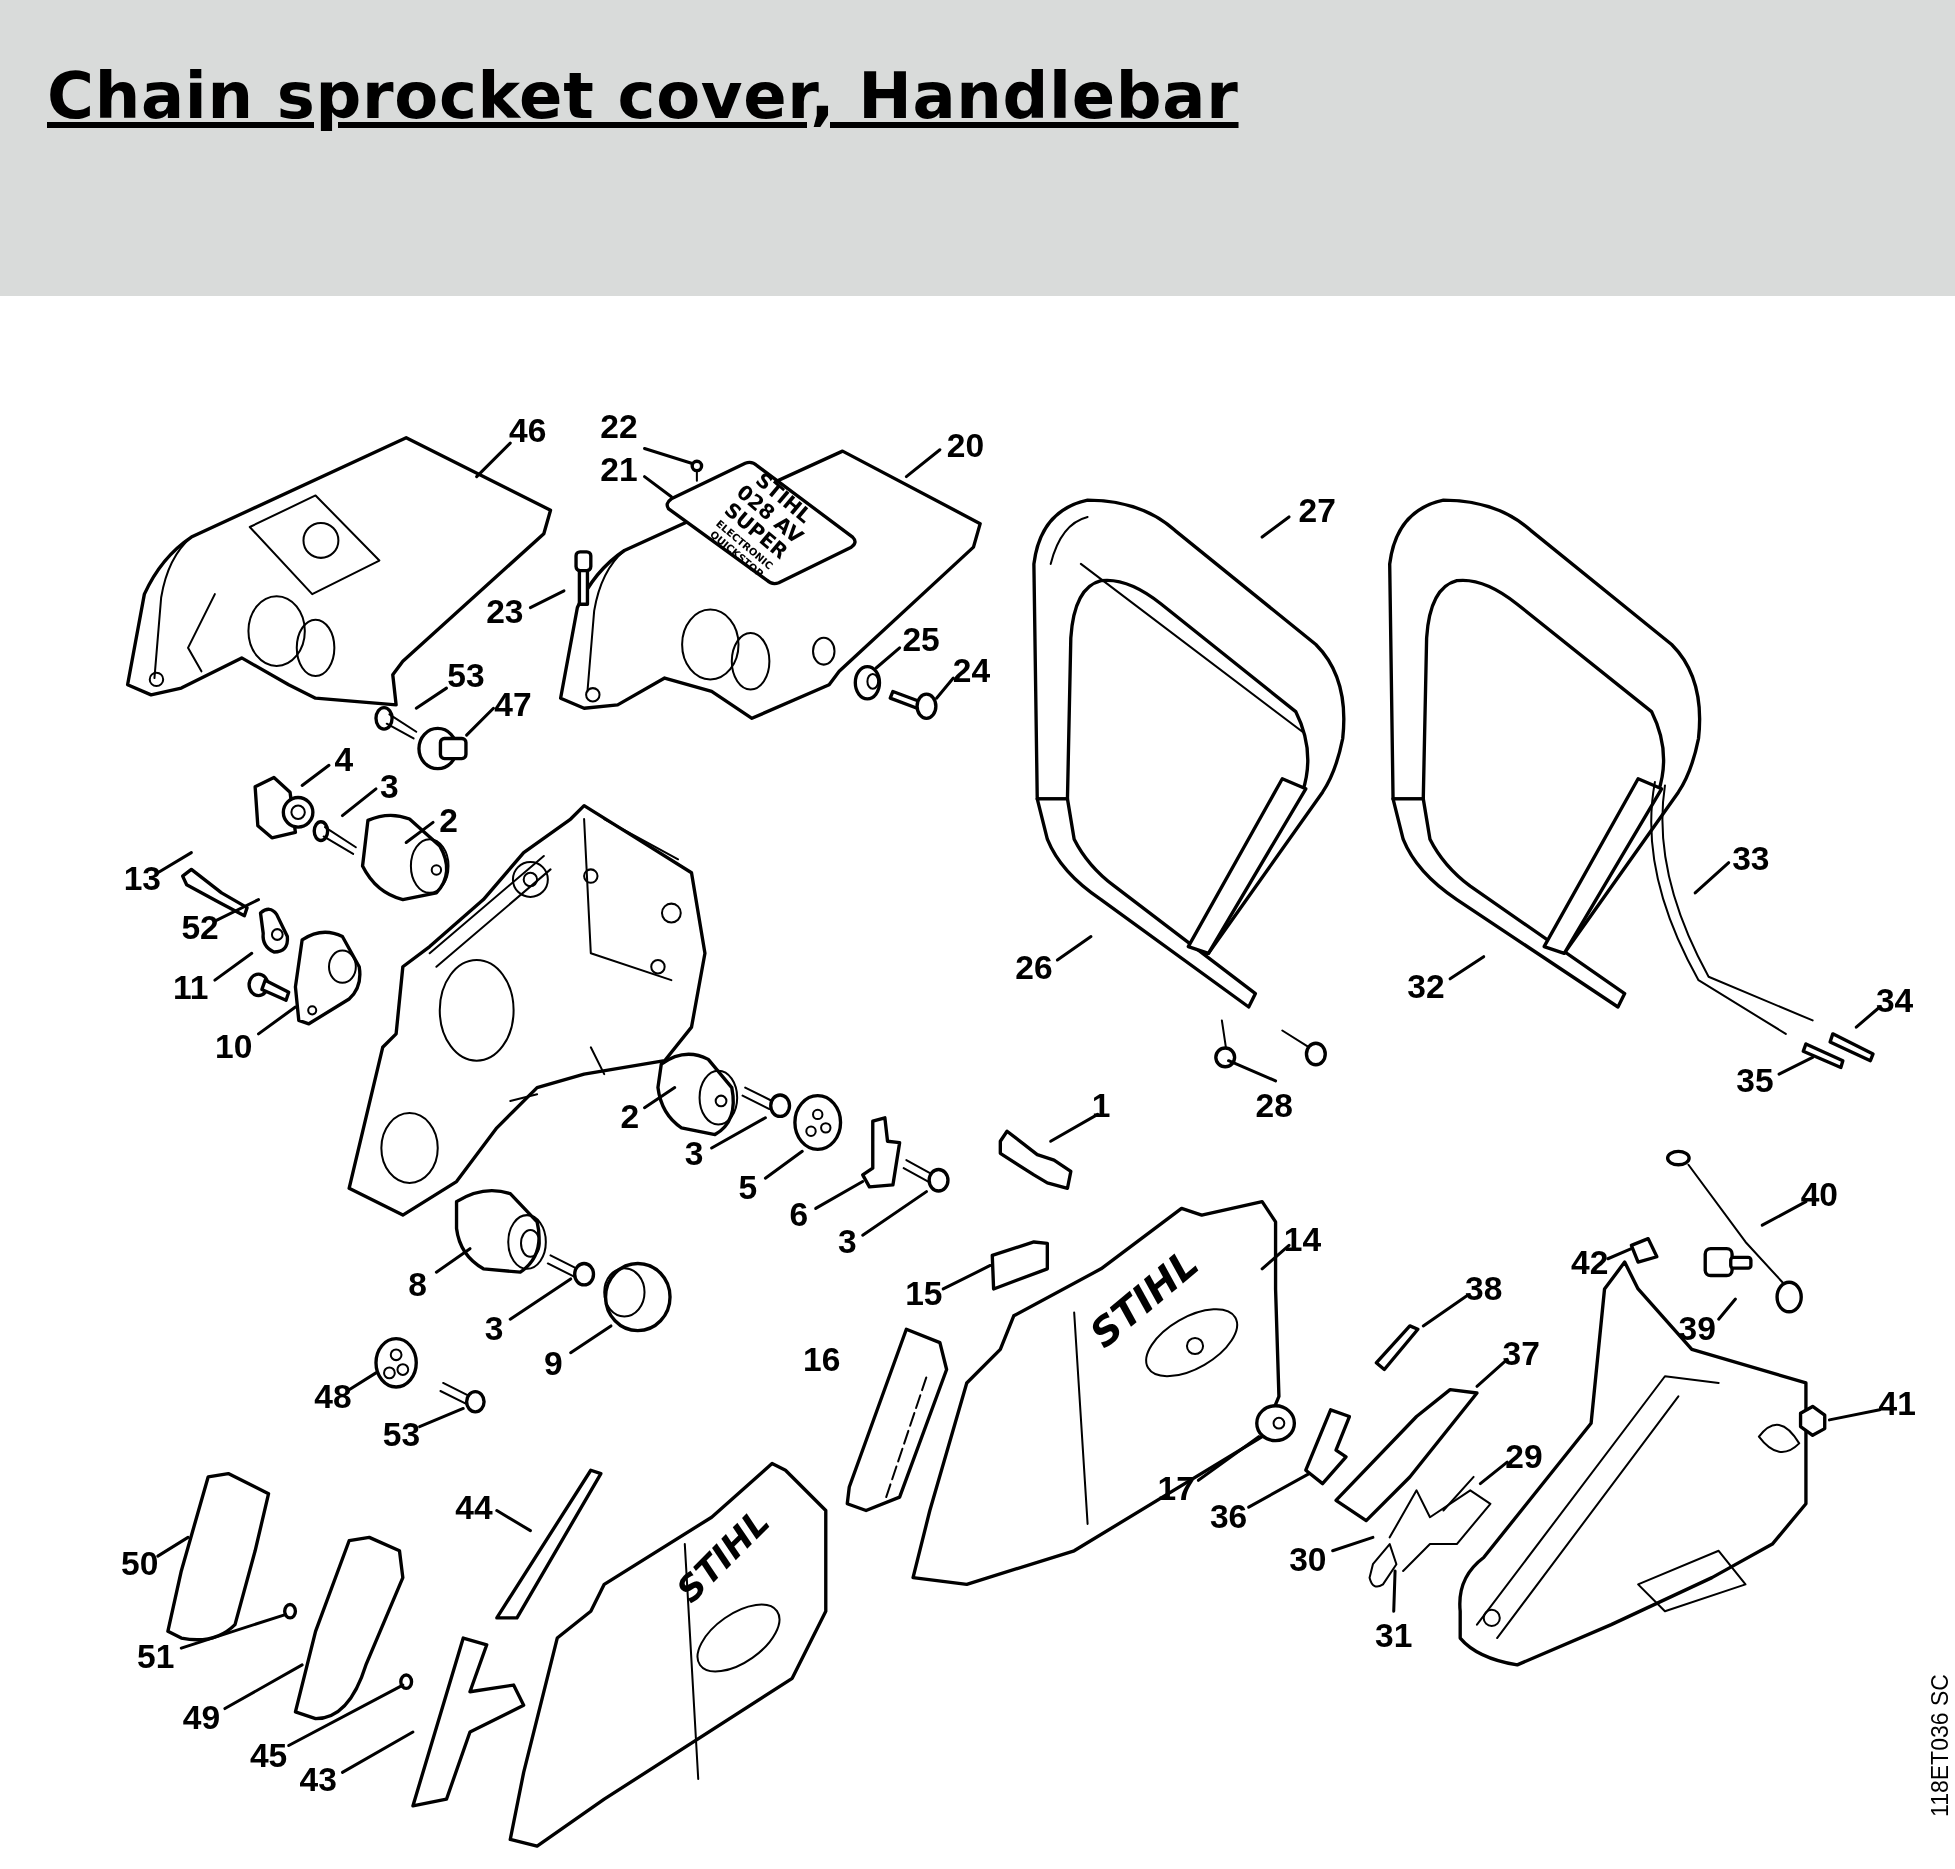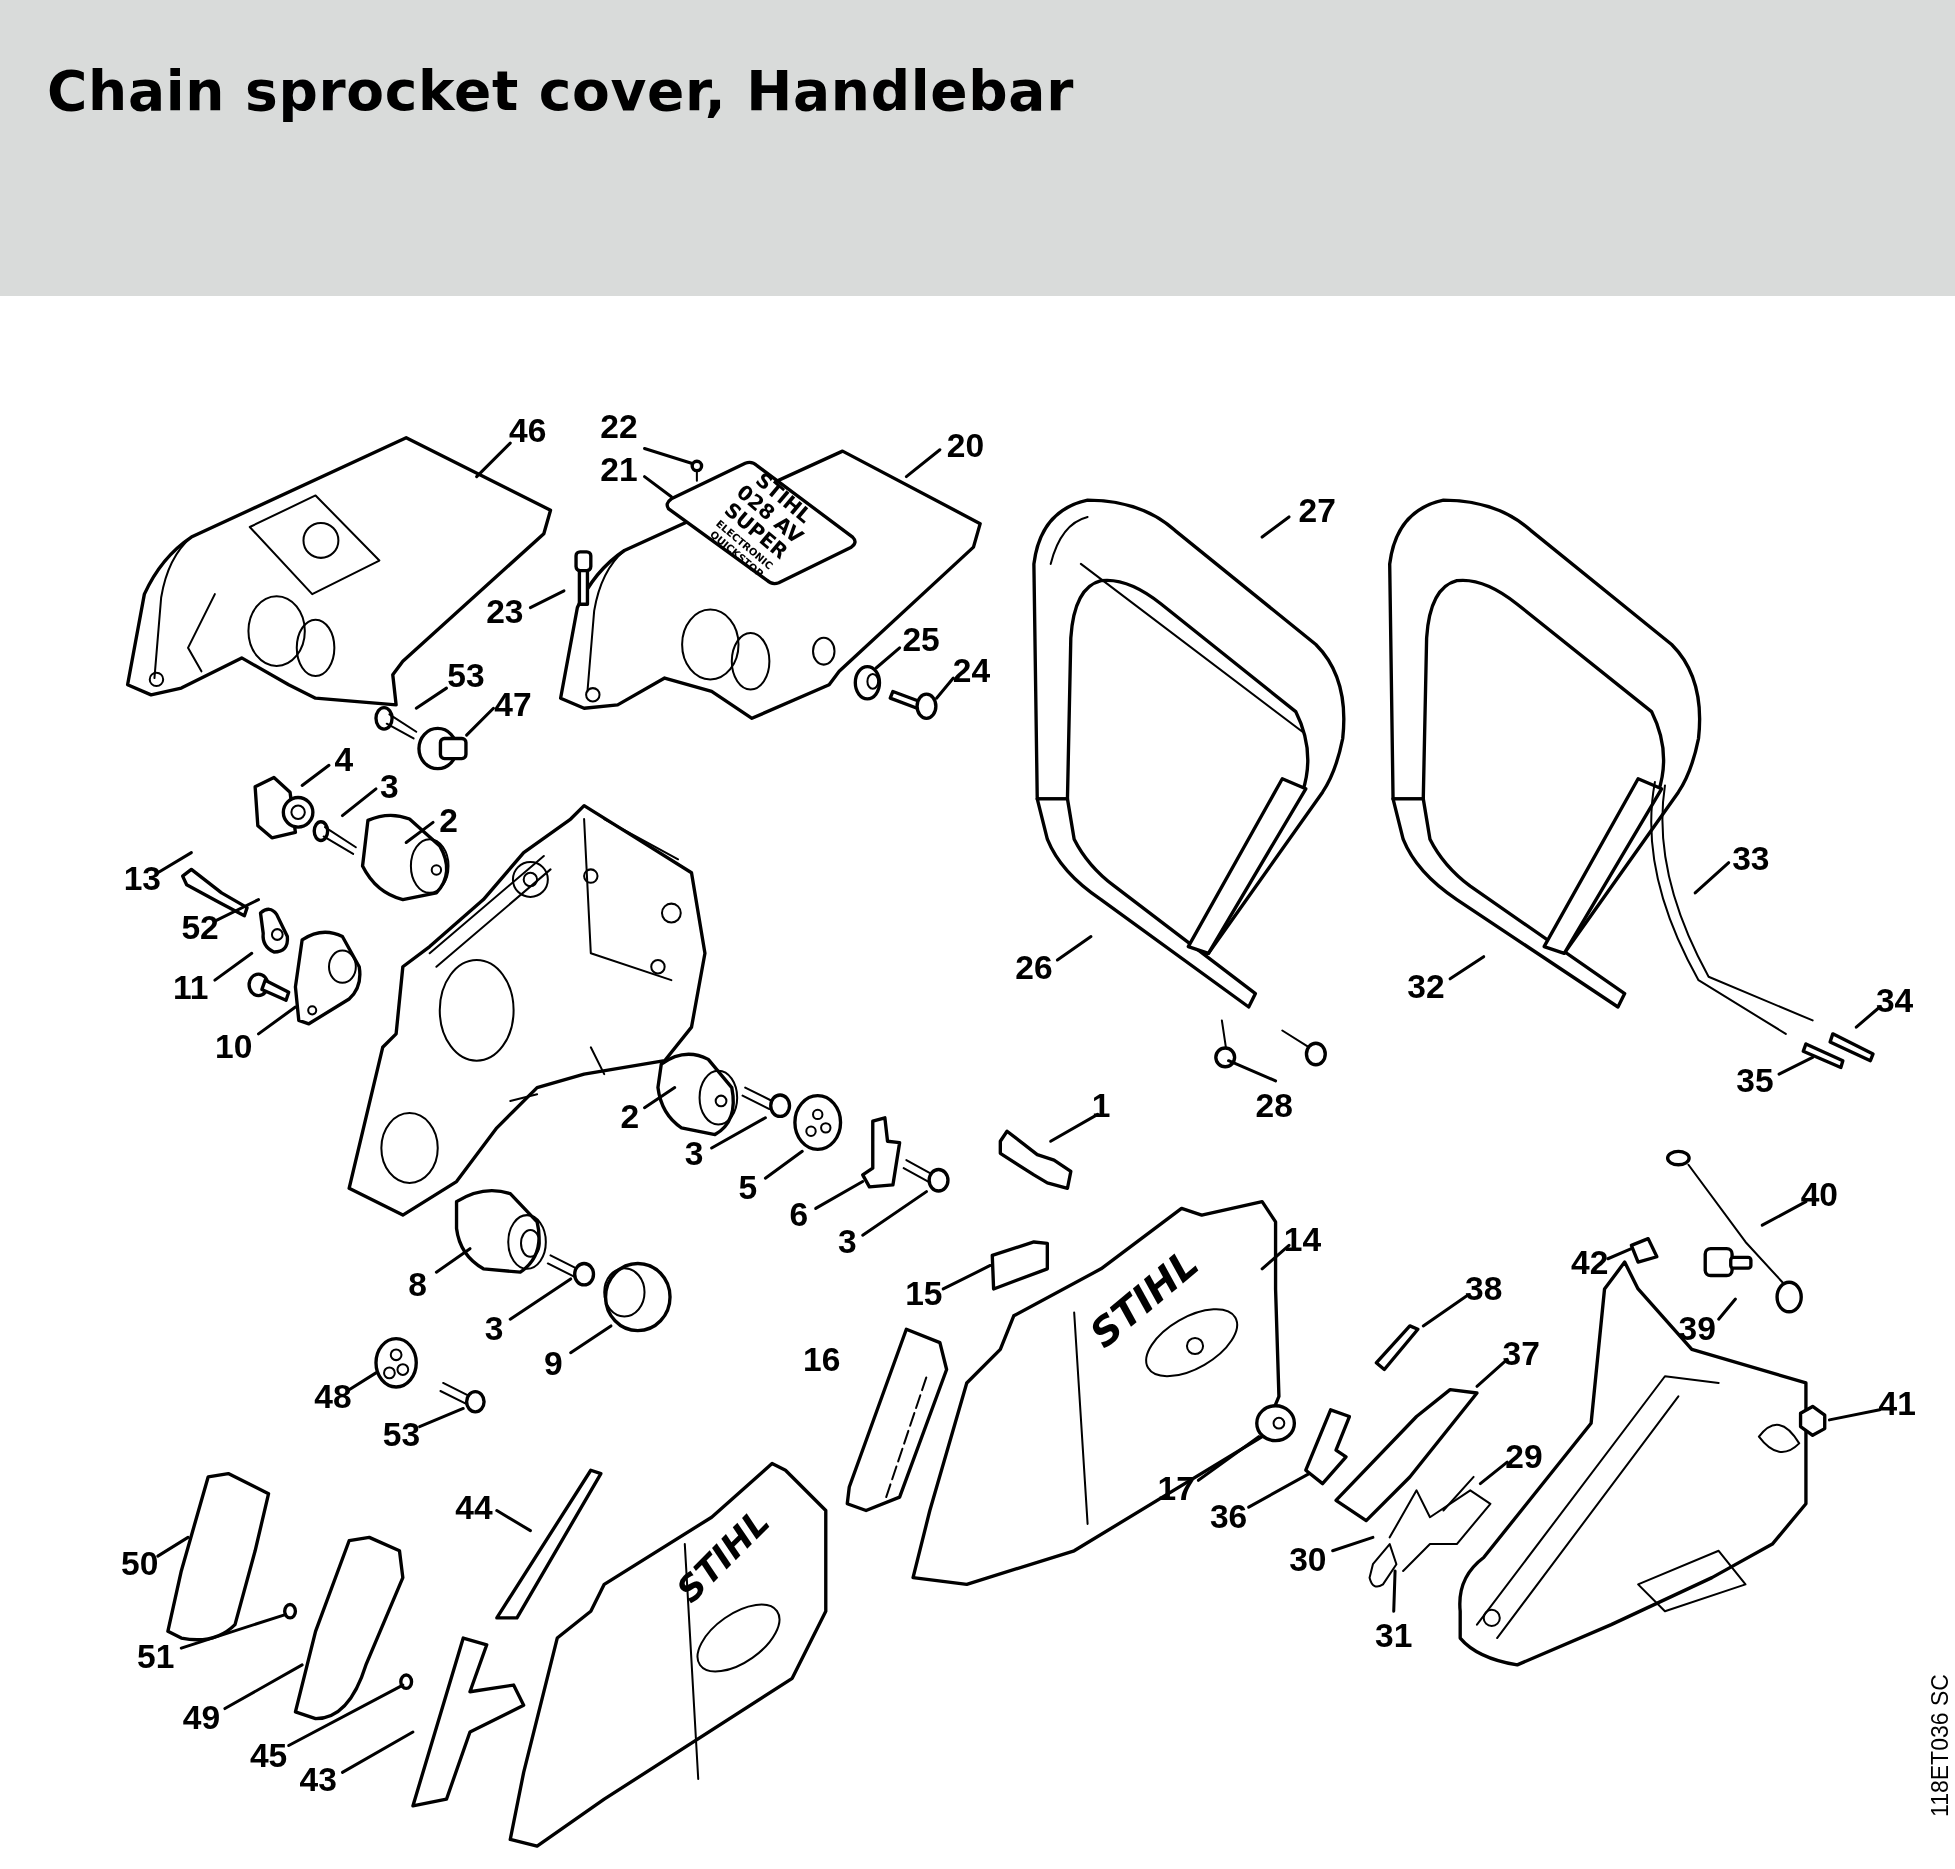--- a/index.html
+++ b/index.html
@@ -1,20 +1,20 @@
 <!DOCTYPE html>
 <html style="font-size:10.7px"><head>
 <meta charset="utf-8">
 <style>
   html, body { margin: 0; padding: 0; background: #ffffff; }
   body { width: 1955px; height: 1869px; position: relative; overflow: hidden;
          font-family: "Liberation Sans", "DejaVu Sans", sans-serif; }
   .header { position: absolute; left: 0; top: 0; width: 1955px; height: 296px; background: #d9dbda; }
-  .title { position: absolute; left: 47px; top: 59px; margin: 0; font-size: 55px; font-weight: bold;
-           color: #000; letter-spacing: 0.7px; font-family: "DejaVu Sans", "Liberation Sans", sans-serif; }
+  .title { position: absolute; left: 47px; top: 59px; margin: 0; font-size: 64px; font-weight: bold;
+           color: #000; letter-spacing: 0.7px; font-family: "DejaVu Sans", "Liberation Sans", sans-serif; text-decoration: underline; }
   .diagram { position: absolute; left: 0; top: 0; width: 1955px; height: 1869px; }
   .diagram .outline { fill: #ffffff; stroke: #000; stroke-width: 5; stroke-linejoin: round; stroke-linecap: round; }
   .diagram .thin { fill: none; stroke: #000; stroke-width: 3; stroke-linecap: round; stroke-linejoin: round; }
   .diagram .leader { stroke: #000; stroke-width: 4.5; stroke-linecap: round; }
   .callout { font-family: "Liberation Sans", sans-serif; font-weight: bold; font-size: 50px; fill: #000; }
   .logo { font-family: "DejaVu Sans", sans-serif; font-weight: bold; font-style: italic; fill: #000; }
   .plate-text { font-family: "DejaVu Sans", sans-serif; font-weight: bold; fill: #000; }
   .drawing-code { position: absolute; left: 1860px; top: 1732px; transform: rotate(-90deg); transform-origin: center;
                   font-size: 23px; color: #000; font-family: "Liberation Sans", sans-serif; white-space: nowrap; width: 161px; text-align: center; }
 </style>

